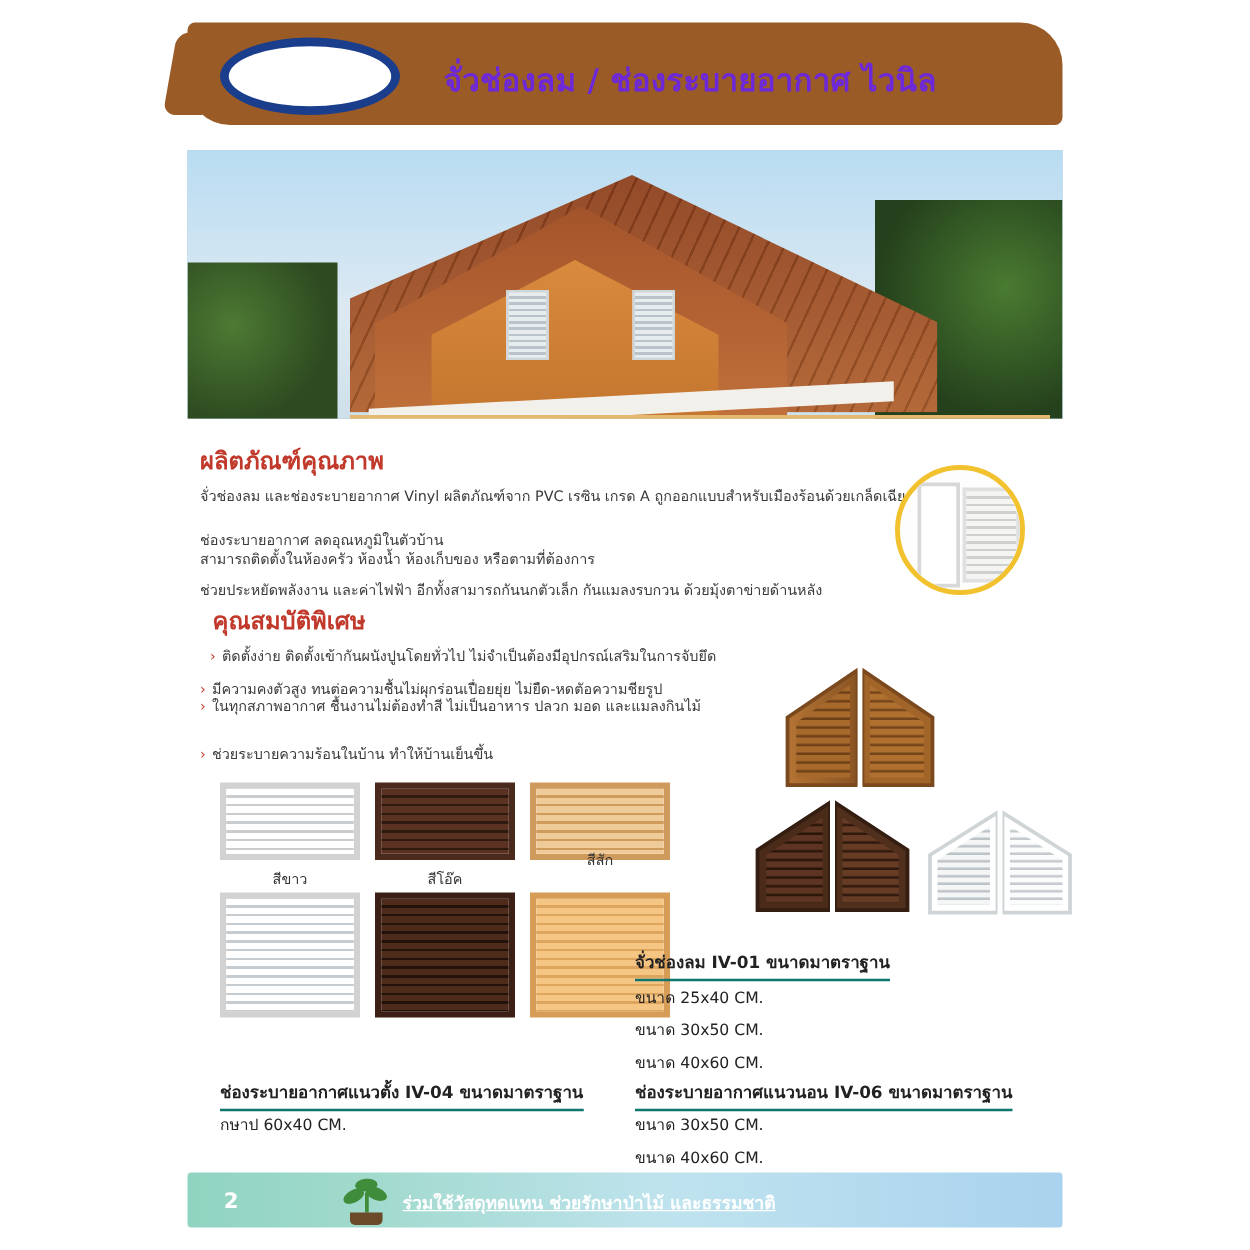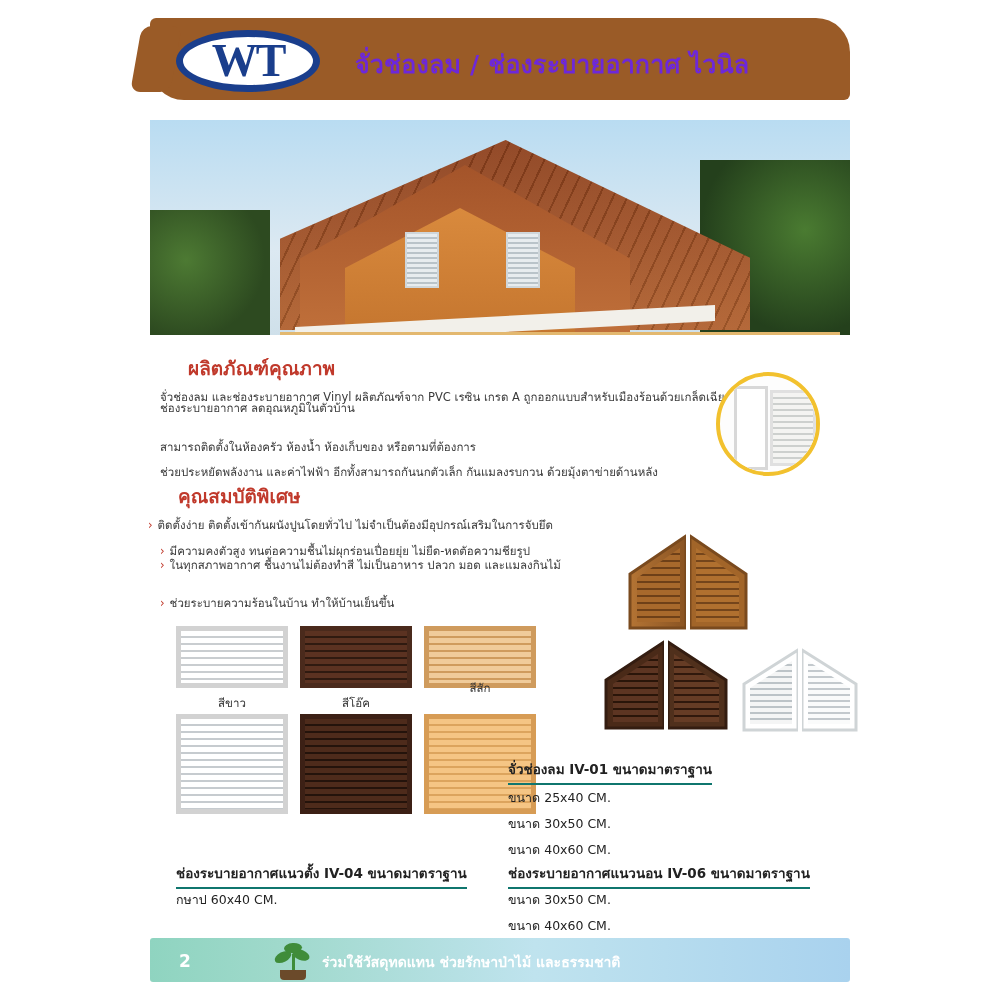--- a/index.html
+++ b/index.html
@@ -93,24 +93,23 @@
   }
   .wall-lower {
     position:absolute; left:130px; top:212px; width:560px; height:60px;
     background:#e3b86f;
   }
 
   
   .sec-head {
     position:absolute; font-size:19px; font-weight:bold; color:#c0392b;
     white-space:nowrap;
-    margin-left:28px;
   }
   .sec-head-1 { left:160px; top:353px; }
-  .sec-head-2 { left:150px; top:481px; }
+  .sec-head-2 { left:170px; top:481px; }
 
   .body-line {
     position:absolute; font-size:11.5px; color:#3a3a3a; white-space:nowrap;
   }
   .bullet-line {
     position:absolute; font-size:11.5px; color:#3a3a3a; white-space:nowrap;
   }
   .bullet-line .chev { color:#c0392b; margin-right:5px; }
 
   
@@ -193,20 +192,21 @@
     background:linear-gradient(90deg,#8fd4c0 0%, #9fd9cb 18%, #bfe3ee 55%, #a9d2ee 100%);
     border-radius:3px;
   }
   .page-num {
     position:absolute; left:172px; top:948px; width:26px; height:26px;
     color:#ffffff; font-size:17px; font-weight:bold; text-align:center; line-height:26px;
   }
   .footer-text {
     position:absolute; left:322px; top:951px; font-size:14px; color:#ffffff; font-weight:bold;
     white-space:nowrap;
+    text-decoration:underline;
   }
   .plant {
     position:absolute; left:272px; top:940px; width:42px; height:40px;
   }
   .plant .pot {
     position:absolute; left:8px; bottom:0; width:26px; height:10px;
     background:#6b4a2a; border-radius:0 0 4px 4px;
   }
   .plant .leaf {
     position:absolute; width:18px; height:10px; background:#3f8c3a; border-radius:50% 50% 50% 50%;
@@ -219,52 +219,51 @@
   }
 </style>
 </head>
 <body>
 
 <div class="header-band"></div>
 <div class="header-title">จั่วช่องลม / ช่องระบายอากาศ ไวนิล</div>
 
 <div class="logo-wrap">
   <div class="logo-ellipse"></div>
-  <div class="logo-text">WT</div>
 </div>
 
 <div class="hero">
   <div class="sky"></div>
   <div class="tree-left"></div>
   <div class="tree-right"></div>
   <div class="roof-main"></div>
   <div class="roof-lines"></div>
   <div class="roof-front"></div>
   <div class="gable"></div>
   <div class="vent v1"></div>
   <div class="vent v2"></div>
   <div class="fascia"></div>
   <div class="wall-lower"></div>
 
 </div>
 
 <div class="sec-head sec-head-1">ผลิตภัณฑ์คุณภาพ</div>
 <div class="body-line" style="left:160px; top:388px;">จั่วช่องลม และช่องระบายอากาศ Vinyl ผลิตภัณฑ์จาก PVC เรซิน เกรด A ถูกออกแบบสำหรับเมืองร้อนด้วยเกล็ดเฉียง</div>
-<div class="body-line" style="left:160px; top:399px;">ช่องระบายอากาศ ลดอุณหภูมิในตัวบ้าน</div>
+<div class="body-line" style="left:160px; top:423px;">ช่องระบายอากาศ ลดอุณหภูมิในตัวบ้าน</div>
 <div class="body-line" style="left:160px; top:438px;">สามารถติดตั้งในห้องครัว ห้องน้ำ ห้องเก็บของ หรือตามที่ต้องการ</div>
 <div class="body-line" style="left:160px; top:463px;">ช่วยประหยัดพลังงาน และค่าไฟฟ้า อีกทั้งสามารถกันนกตัวเล็ก กันแมลงรบกวน ด้วยมุ้งตาข่ายด้านหลัง</div>
 
 <div class="circle-inset">
   <div class="door"></div>
   <div class="louver"></div>
 </div>
 
 <div class="sec-head sec-head-2">คุณสมบัติพิเศษ</div>
 
-<div class="bullet-line" style="left:148px; top:516px;">
+<div class="bullet-line" style="left:168px; top:516px;">
   <span class="chev">›</span><span>ติดตั้งง่าย ติดตั้งเข้ากันผนังปูนโดยทั่วไป ไม่จำเป็นต้องมีอุปกรณ์เสริมในการจับยึด</span>
 </div>
 <div class="bullet-line" style="left:160px; top:542px;">
   <span class="chev">›</span><span>มีความคงตัวสูง ทนต่อความชื้นไม่ผุกร่อนเปื่อยยุ่ย ไม่ยืด-หดตัอความชียรูป</span>
 </div>
 <div class="bullet-line" style="left:160px; top:556px;">
   <span class="chev">›</span><span>ในทุกสภาพอากาศ ชื้นงานไม่ต้องทำสี ไม่เป็นอาหาร ปลวก มอด และแมลงกินไม้</span>
 </div>
 <div class="bullet-line" style="left:160px; top:594px;">
   <span class="chev">›</span><span>ช่วยระบายความร้อนในบ้าน ทำให้บ้านเย็นขึ้น</span>

